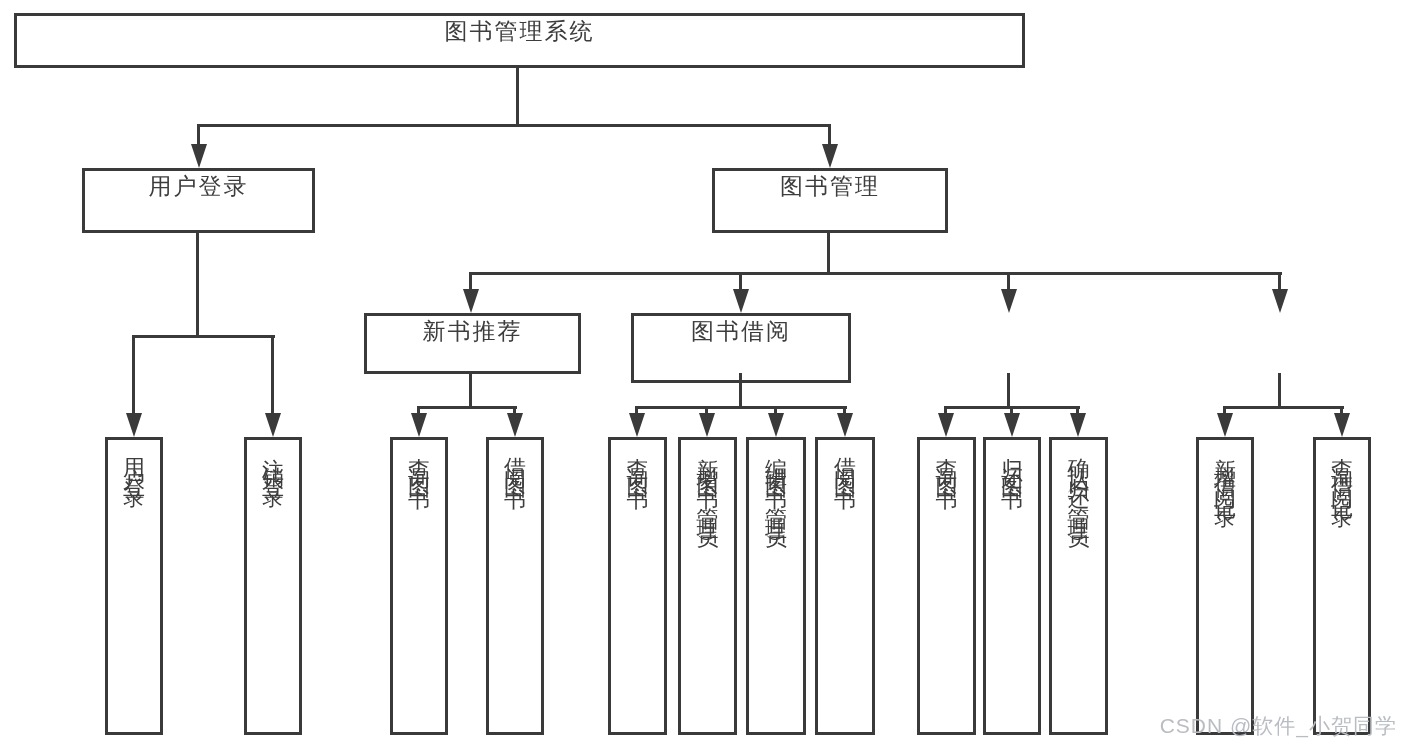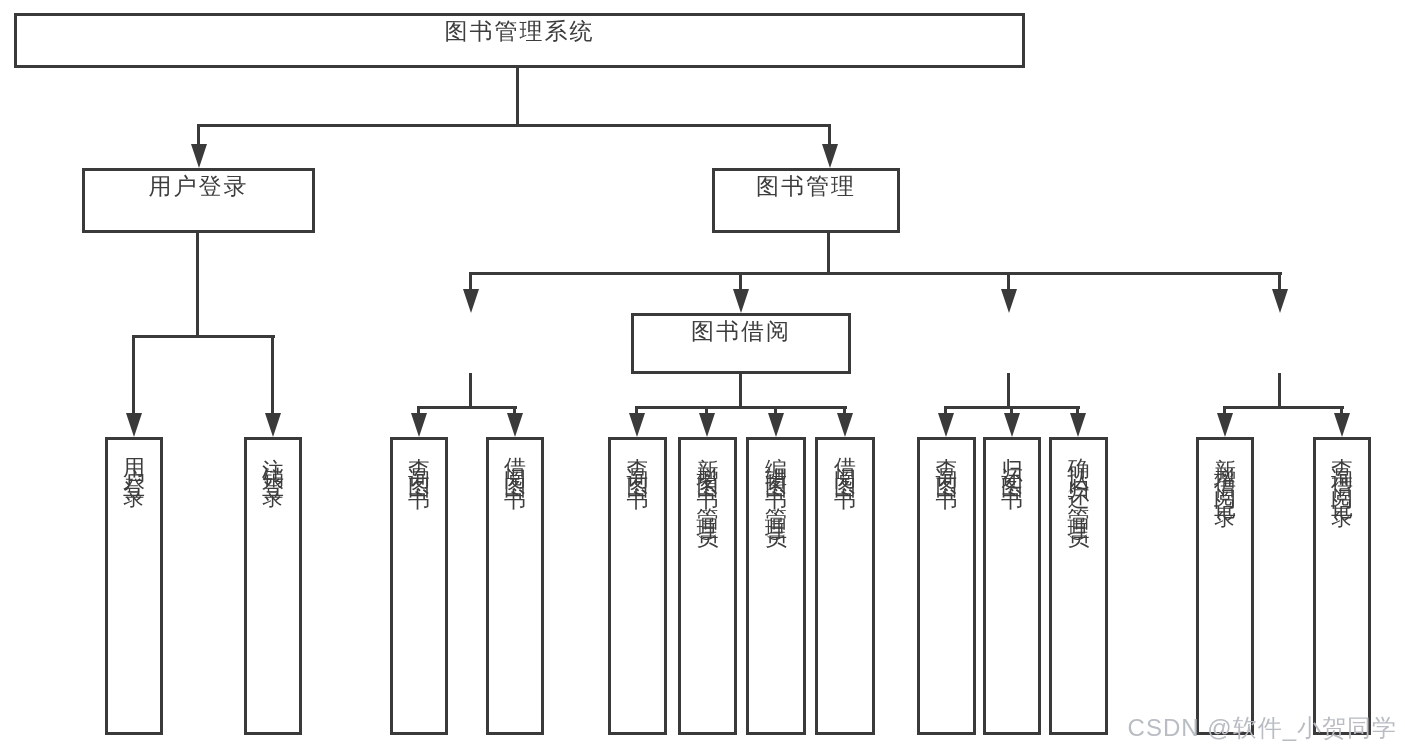--- a/index.html
+++ b/index.html
@@ -23,21 +23,21 @@
   .vline{position:absolute;width:3px;background:var(--line,#3a3a3a);}
   .arrow{position:absolute;width:17px;display:flex;flex-direction:column;align-items:center;}
   .arrow .stem{width:3px;flex:1 1 auto;background:var(--line,#3a3a3a);}
   .arrow .head{
     flex:0 0 auto;width:0;height:0;
     border-left:8.5px solid transparent;border-right:8.5px solid transparent;
     border-top:24px solid var(--line,#3a3a3a);
   }
   .watermark{
     position:absolute;right:8px;top:712px;z-index:5;
-    font-size:24px;letter-spacing:1px;color:var(--watermark,#b9bdc3);white-space:nowrap;
+    font-size:21px;letter-spacing:1px;color:var(--watermark,#b9bdc3);white-space:nowrap;
   }
 </style>
 </head>
 <body>
 
 <div class="canvas">
 
   <div class="node" style="left:14px;top:13px;width:1011px;height:55px;">
     <span class="hlabel">图书管理系统</span>
   </div>
@@ -49,21 +49,21 @@
       <i class="head"></i>
     </div>
   <div class="arrow" style="left:821px;top:124px;height:44px;">
       <i class="stem"></i>
       <i class="head"></i>
     </div>
 
   <div class="node" style="left:82px;top:168px;width:233px;height:65px;">
     <span class="hlabel">用户登录</span>
   </div>
-  <div class="node" style="left:712px;top:168px;width:188px;height:65px;">
+  <div class="node" style="left:712px;top:168px;width:236px;height:65px;">
     <span class="hlabel">图书管理</span>
   </div>
 
   <div class="vline" style="left:196px;top:232px;height:105px;"></div>
   <div class="hline" style="left:132px;top:335px;width:143px;"></div>
   <div class="arrow" style="left:125px;top:335px;height:102px;">
       <i class="stem"></i>
       <i class="head"></i>
     </div>
   <div class="arrow" style="left:264px;top:335px;height:102px;">
@@ -83,21 +83,24 @@
     </div>
   <div class="arrow" style="left:1000px;top:272px;height:41px;">
       <i class="stem"></i>
       <i class="head"></i>
     </div>
   <div class="arrow" style="left:1271px;top:272px;height:41px;">
       <i class="stem"></i>
       <i class="head"></i>
     </div>
 
-  <div class="node" style="left:631px;top:313px;width:220px;height:61px;">
+  <div class="node" style="left:364px;top:313px;width:217px;height:61px;">
+    <span class="hlabel">新书推荐</span>
+  </div>
+  <div class="node" style="left:631px;top:313px;width:220px;height:70px;">
     <span class="hlabel">图书借阅</span>
   </div>
 
   <div class="vline" style="left:469px;top:373px;height:35px;"></div>
   <div class="hline" style="left:418px;top:406px;width:99px;"></div>
   <div class="arrow" style="left:410px;top:406px;height:31px;">
       <i class="stem"></i>
       <i class="head"></i>
     </div>
   <div class="arrow" style="left:506px;top:406px;height:31px;">

